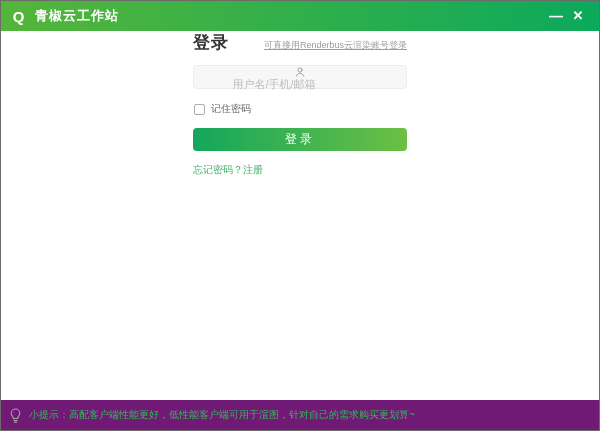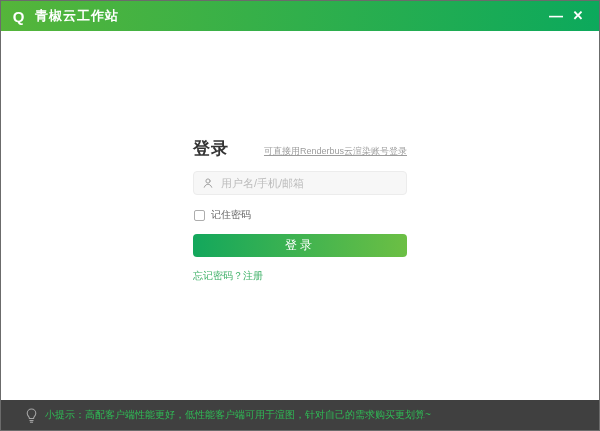--- a/index.html
+++ b/index.html
@@ -35,40 +35,41 @@
     background: none; border: none; color: #fff;
     width: 22px; height: 22px; line-height: 22px;
     font-size: 13px; font-weight: bold;
     cursor: pointer; text-align: center; padding: 0;
     font-family: "Liberation Sans", sans-serif;
   }
   .win-btn.min { font-size: 14px; }
 
   
   .content { flex: 1; position: relative; background: #fff; }
-  .login-form { width: 214px; margin: 12px auto; padding-top: 94px; }
+  .login-form { width: 214px; margin: 0 auto; }
 
   .form-header {
     display: flex; justify-content: space-between; align-items: flex-end;
     margin-bottom: 11px;
   }
   .form-heading {
     font-size: 17px; font-weight: bold; color: #333;
     letter-spacing: 1px;
   }
   .form-subtitle { font-size: 9px; color: #9c9c9c; padding-bottom: 2px; text-decoration: underline; }
 
   .input-wrap {
     height: 24px;
     background: #f7f7f7;
     border: 1px solid #ececec;
     border-radius: 4px;
     display: flex; align-items: center;
     padding: 0 8px;
     margin-bottom: 13px;
+    flex-direction: column;
   }
   .input-wrap svg { flex: none; display: block; }
   .input-wrap input {
     flex: 1; min-width: 0;
     border: none; background: transparent; outline: none;
     font-size: 11px; color: #333; margin-left: 7px;
     font-family: "Liberation Sans", "DejaVu Sans", sans-serif;
   }
   .input-wrap input::placeholder { color: #bcbcbc; opacity: 1; }
 
@@ -92,23 +93,23 @@
 
   .links-row {
     display: flex; justify-content: flex-start;
     margin-top: 12px; font-size: 10px;
   }
   .links-row a { color: #3fb168; text-decoration: none; cursor: pointer; }
 
   
   .footer {
     flex: none; height: 30px;
-    background: #404040;
+    background: #701a75;
     display: flex; align-items: center;
-    padding: 0 24px;
+    padding: 0 8px;
   }
   .footer svg { flex: none; display: block; }
   .footer-tip { font-size: 10px; color: #2fbb55; margin-left: 7px; white-space: nowrap; }
 </style>
 </head>
 <body>
 
 <div class="window">
 
   <div class="titlebar">

